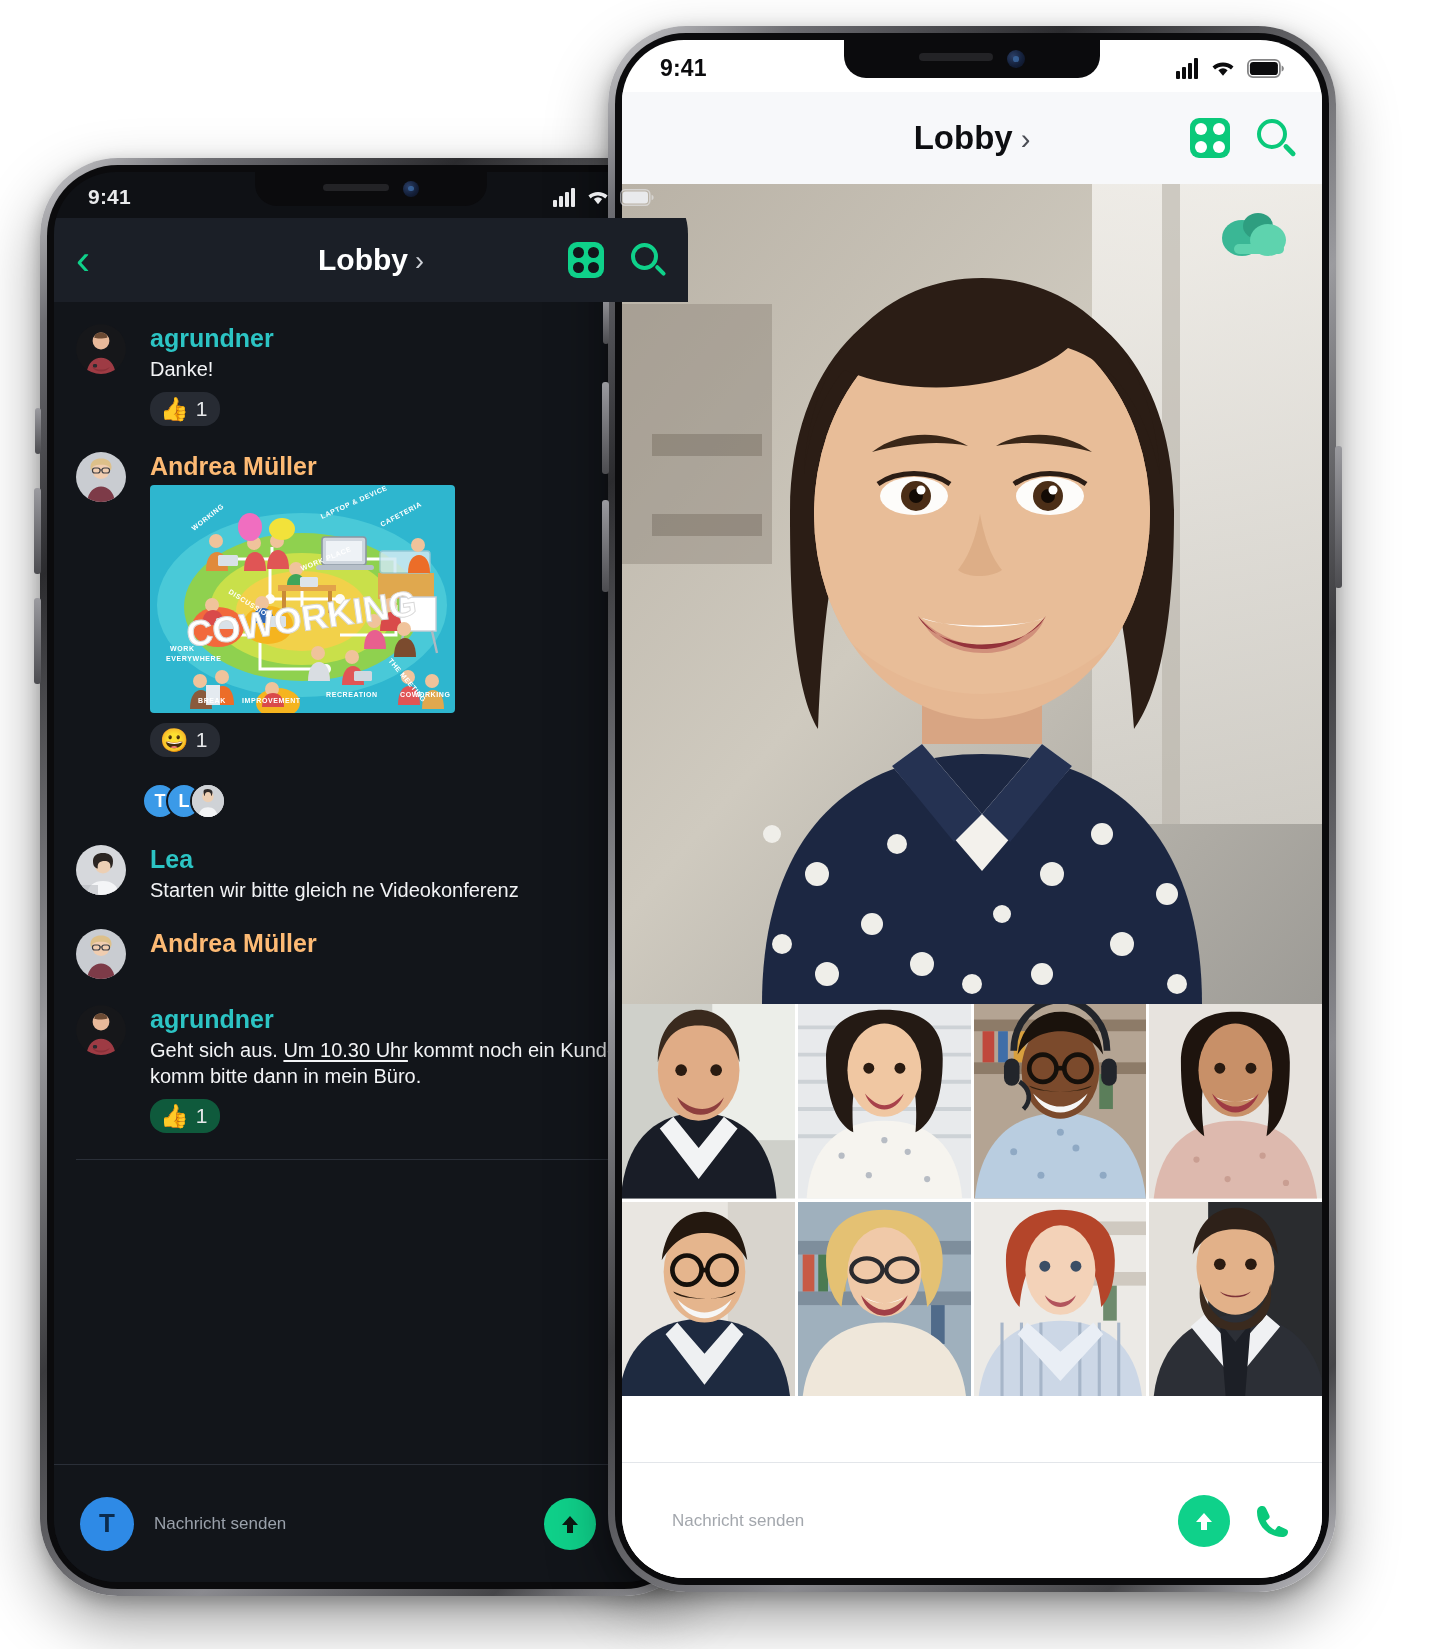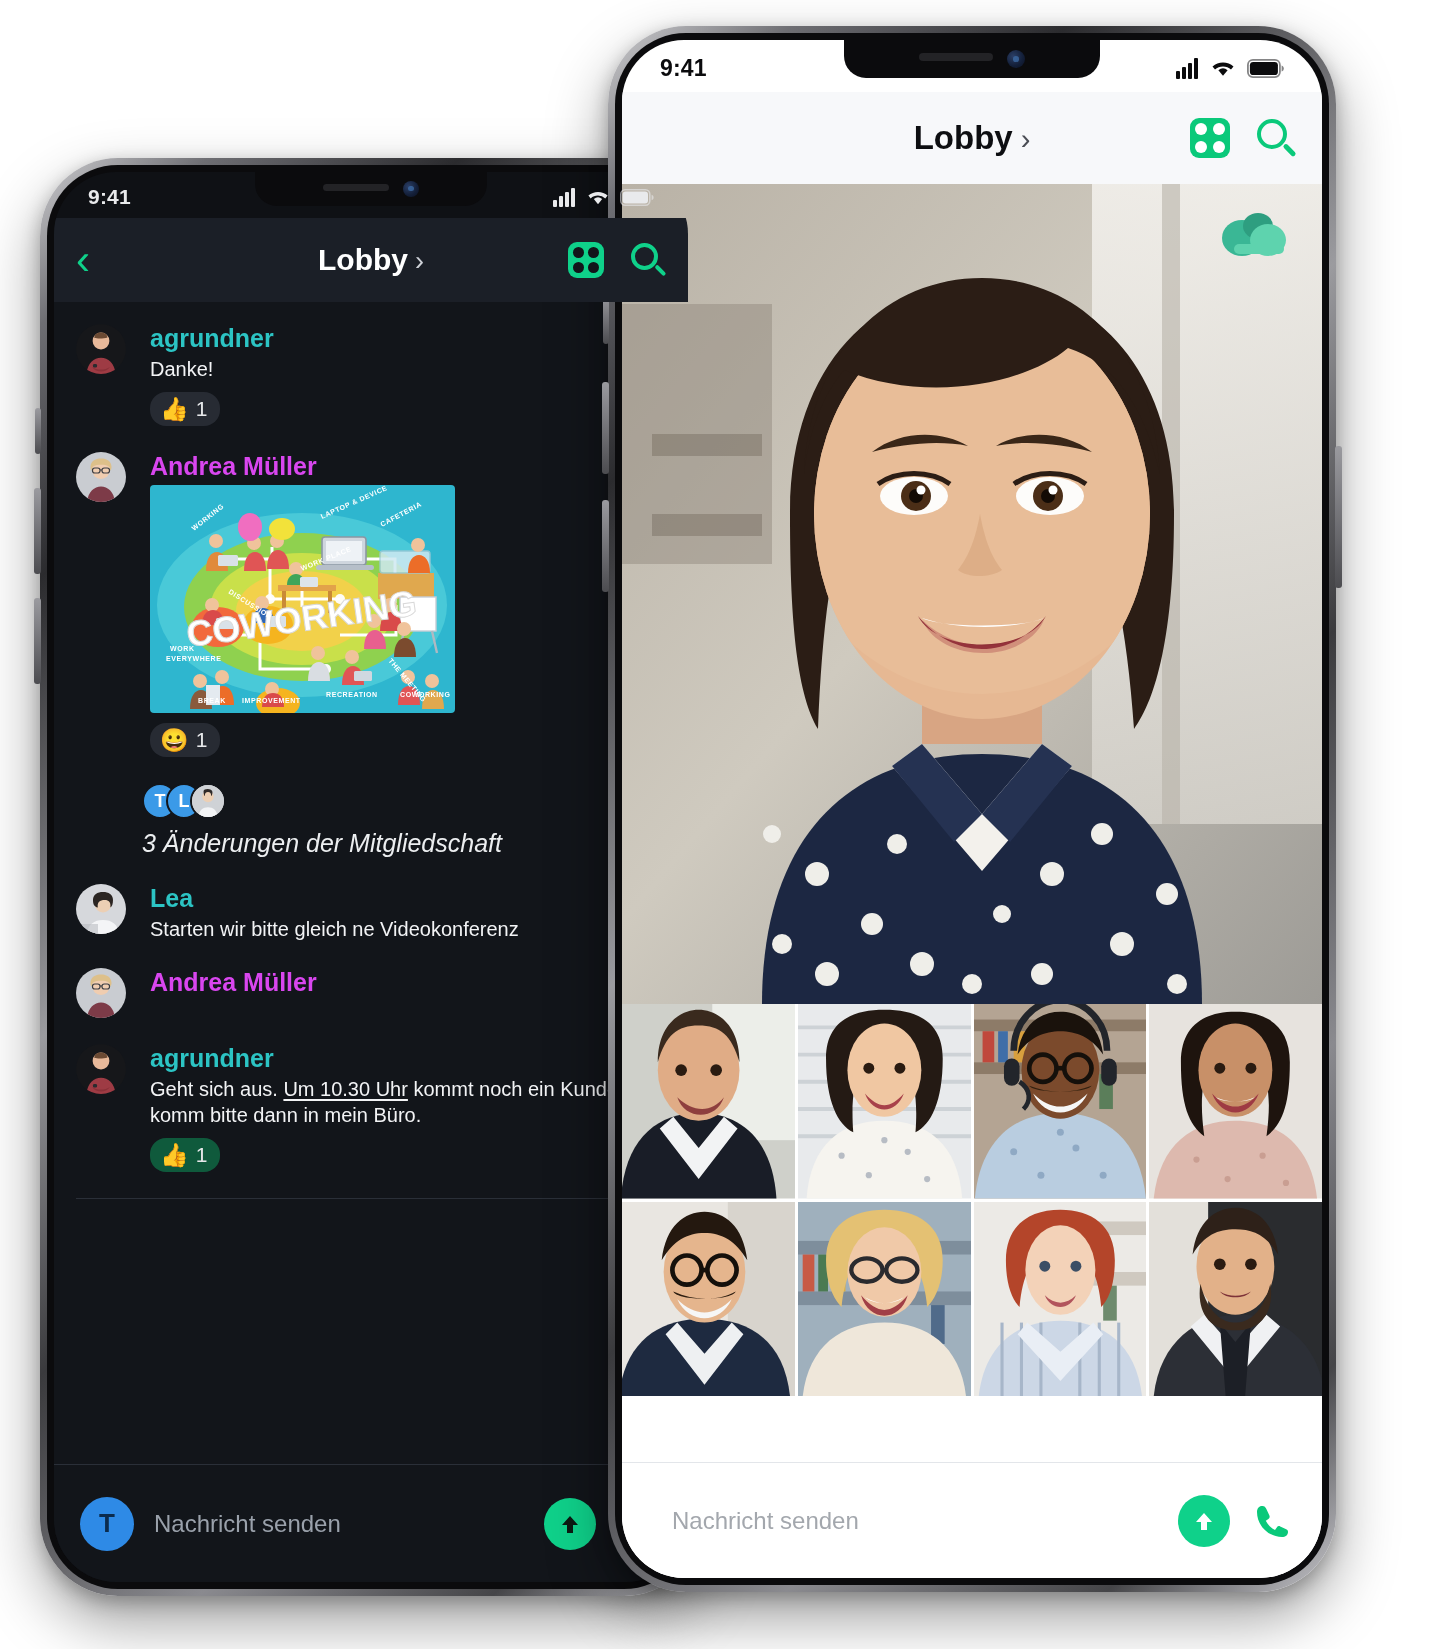--- a/index.html
+++ b/index.html
@@ -77,21 +77,21 @@
 
   .chat-dark {
     position:absolute; top:130px; left:0; right:0; bottom:118px;
     background:#12151a; padding:22px 22px 0 22px; overflow:hidden;
   }
   .msg { display:flex; gap:24px; margin-bottom:26px; position:relative; }
   .avatar { width:50px; height:50px; border-radius:50%; flex:0 0 50px; overflow:hidden; position:relative; }
   .msg-body { flex:1; min-width:0; }
   .sender { font-size:25px; font-weight:700; line-height:1.15; margin-bottom:4px; }
   .sender.cyan { color:#2cc4c4; }
-  .sender.orange { color:#d946ef; }
+  .sender.orange { color:#fdba74; }
   .text { color:#f2f3f5; font-size:20px; line-height:1.28; }
   .text .u { text-decoration:underline; text-underline-offset:3px; }
   .text .mention { color:#14c47d; }
   .msg-time { position:absolute; right:0; top:2px; color:#7d848f; font-size:20px; }
 
   .reaction {
     display:inline-flex; align-items:center; gap:7px;
     background:#272b33; border-radius:16px; padding:5px 13px 5px 10px; margin-top:10px;
   }
   .reaction.accent { background:#0f5a3c; }
@@ -115,21 +115,21 @@
     position:absolute; left:0; right:0; bottom:0; height:118px;
     display:flex; align-items:center; gap:20px; padding:0 26px;
     border-top:1px solid #2a2f38;
   }
   .inputbar.dark { background:#12151a; }
   .compose-avatar {
     width:54px; height:54px; border-radius:50%; background:#2e8ae6;
     display:flex; align-items:center; justify-content:center;
     color:#0b2b4d; font-weight:700; font-size:26px; flex:0 0 54px;
   }
-  .compose-placeholder { flex:1; font-size:24px; }
+  .compose-placeholder { flex:1; font-size:17px; }
   .inputbar.dark .compose-placeholder { color:#9aa1ab; }
   .inputbar.light .compose-placeholder { color:#a3a7ad; }
   .send-btn {
     width:52px; height:52px; border-radius:50%; background:#0fd18a;
     display:flex; align-items:center; justify-content:center; flex:0 0 52px;
   }
   .phone-btn { width:46px; height:46px; flex:0 0 46px; color:#0fd18a; }
 
   
   #phone-light { left:608px; top:26px; width:728px; height:1566px; }
@@ -400,21 +400,20 @@
             <span style="background:#3b9ae8">L</span>
             <span style="background:#c6c9cd">
               <svg viewBox="0 0 36 36" width="36" height="36">
                 <rect width="36" height="36" fill="#cfd2d6"></rect>
                 <circle cx="18" cy="13" r="6.4" fill="#eccfb4"></circle>
                 <path d="M13 7c0-3.6 10-3.6 10 1 0 2.4-.6 4-1.6 4.6.4-3.4-1-4.6-3.4-4.6s-3.8 1.2-3.4 4.6C13.6 12 13 10 13 7z" fill="#2f2a28"></path>
                 <path d="M7 36c.8-7.6 5.4-11 11-11s10.2 3.4 11 11z" fill="#f2f3f5"></path>
               </svg>
             </span>
           </div>
-          <div class="sys-text">3 Änderungen der Mitgliedschaft</div>
         </div>
 
         <div class="msg">
           <div class="avatar">
             <svg viewBox="0 0 50 50" width="50" height="50">
               <rect width="50" height="50" fill="#d6d8dc"></rect>
               <circle cx="27" cy="20" r="8.4" fill="#eccfb4"></circle>
               <path d="M17 16c0-5.6 4.4-8 10-8s10 2.4 10 8c0 4-1 6.6-2.6 7.6.6-5.6-1.6-7.6-5.6-7.6-5.2 0-7.6 2-7 7.6C18 22.6 17 20 17 16z" fill="#2b2522"></path>
               <path d="M11 50c1-9.6 7-14 16-14s15 4.4 16 14z" fill="#f4f5f7"></path>
               <path d="M6 40h16v10H6z" fill="#b9bcc2" opacity=".6"></path>

